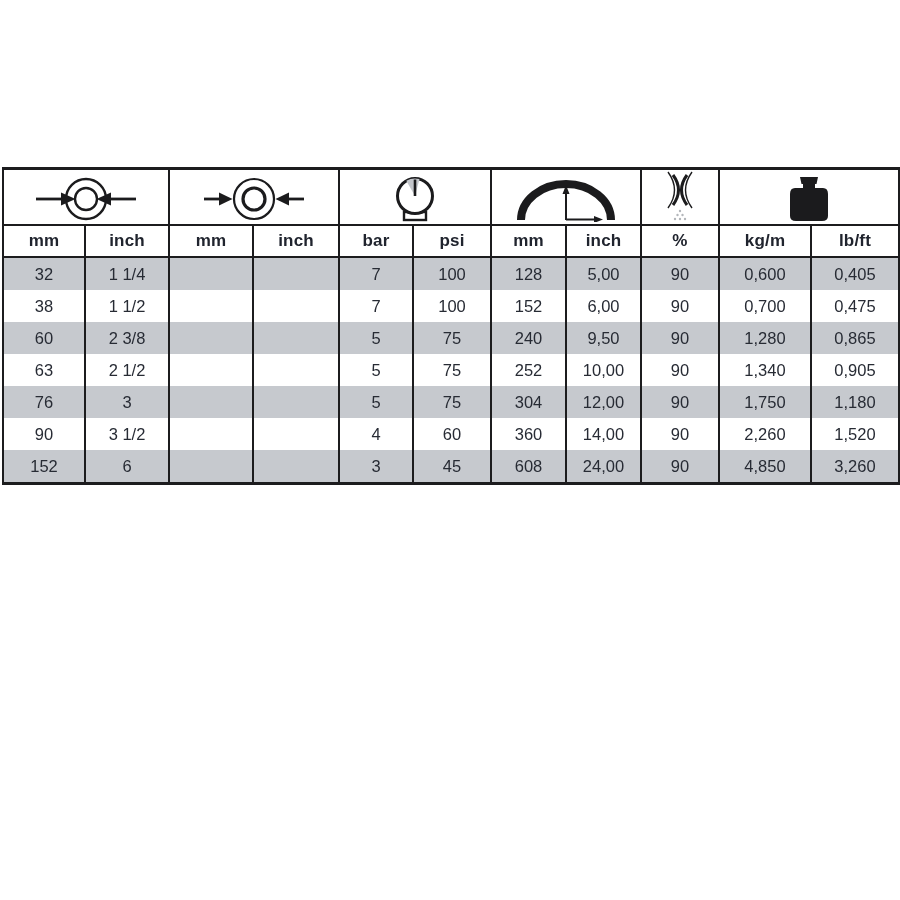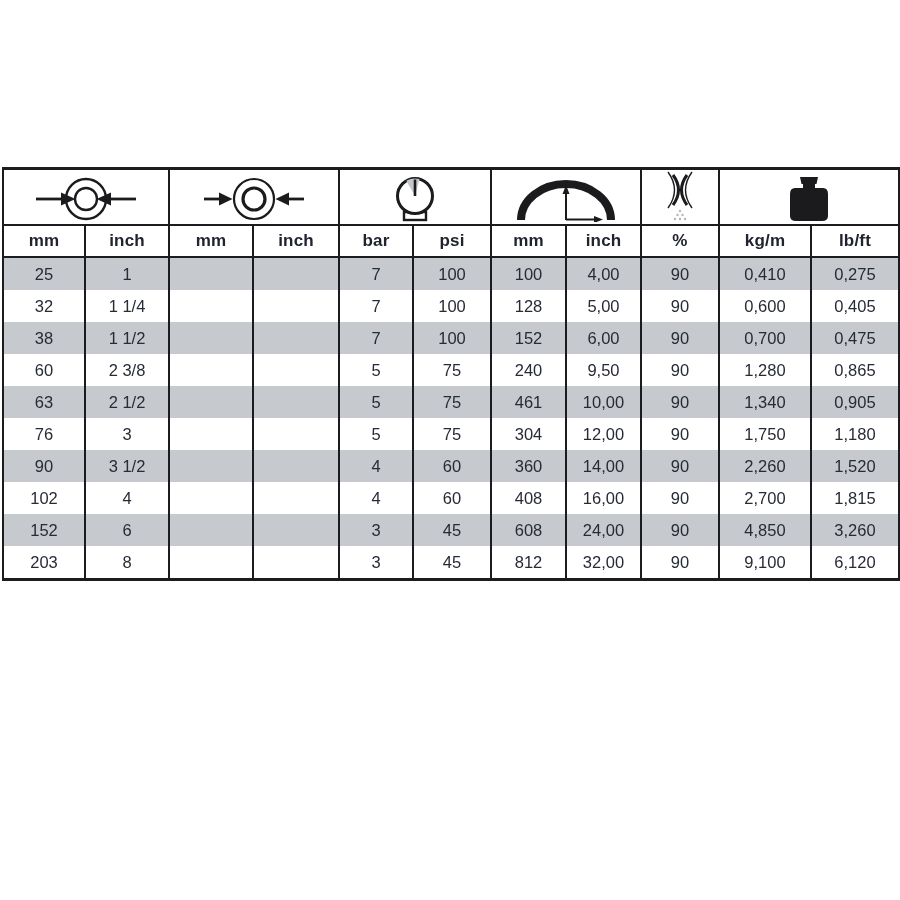--- a/index.html
+++ b/index.html
@@ -129,33 +129,20 @@
           <th>psi</th>
           <th>mm</th>
           <th>inch</th>
           <th>%</th>
           <th>kg/m</th>
           <th>lb/ft</th>
         </tr>
     </thead>
     <tbody id="spec-tbody">
         <tr>
-          <td>25</td>
-          <td>1</td>
-          <td></td>
-          <td></td>
-          <td>7</td>
-          <td>100</td>
-          <td>100</td>
-          <td>4,00</td>
-          <td>90</td>
-          <td>0,410</td>
-          <td>0,275</td>
-        </tr>
-        <tr>
           <td>32</td>
           <td>1 1/4</td>
           <td></td>
           <td></td>
           <td>7</td>
           <td>100</td>
           <td>128</td>
           <td>5,00</td>
           <td>90</td>
           <td>0,600</td>
@@ -187,21 +174,21 @@
           <td>1,280</td>
           <td>0,865</td>
         </tr>
         <tr>
           <td>63</td>
           <td>2 1/2</td>
           <td></td>
           <td></td>
           <td>5</td>
           <td>75</td>
-          <td>461</td>
+          <td>252</td>
           <td>10,00</td>
           <td>90</td>
           <td>1,340</td>
           <td>0,905</td>
         </tr>
         <tr>
           <td>76</td>
           <td>3</td>
           <td></td>
           <td></td>
@@ -220,53 +207,27 @@
           <td></td>
           <td>4</td>
           <td>60</td>
           <td>360</td>
           <td>14,00</td>
           <td>90</td>
           <td>2,260</td>
           <td>1,520</td>
         </tr>
         <tr>
-          <td>102</td>
-          <td>4</td>
-          <td></td>
-          <td></td>
-          <td>4</td>
-          <td>60</td>
-          <td>408</td>
-          <td>16,00</td>
-          <td>90</td>
-          <td>2,700</td>
-          <td>1,815</td>
-        </tr>
-        <tr>
           <td>152</td>
           <td>6</td>
           <td></td>
           <td></td>
           <td>3</td>
           <td>45</td>
           <td>608</td>
           <td>24,00</td>
           <td>90</td>
           <td>4,850</td>
           <td>3,260</td>
-        </tr>
-        <tr>
-          <td>203</td>
-          <td>8</td>
-          <td></td>
-          <td></td>
-          <td>3</td>
-          <td>45</td>
-          <td>812</td>
-          <td>32,00</td>
-          <td>90</td>
-          <td>9,100</td>
-          <td>6,120</td>
         </tr>
       </tbody>
   </table>
 </div>
 
 </body></html>

